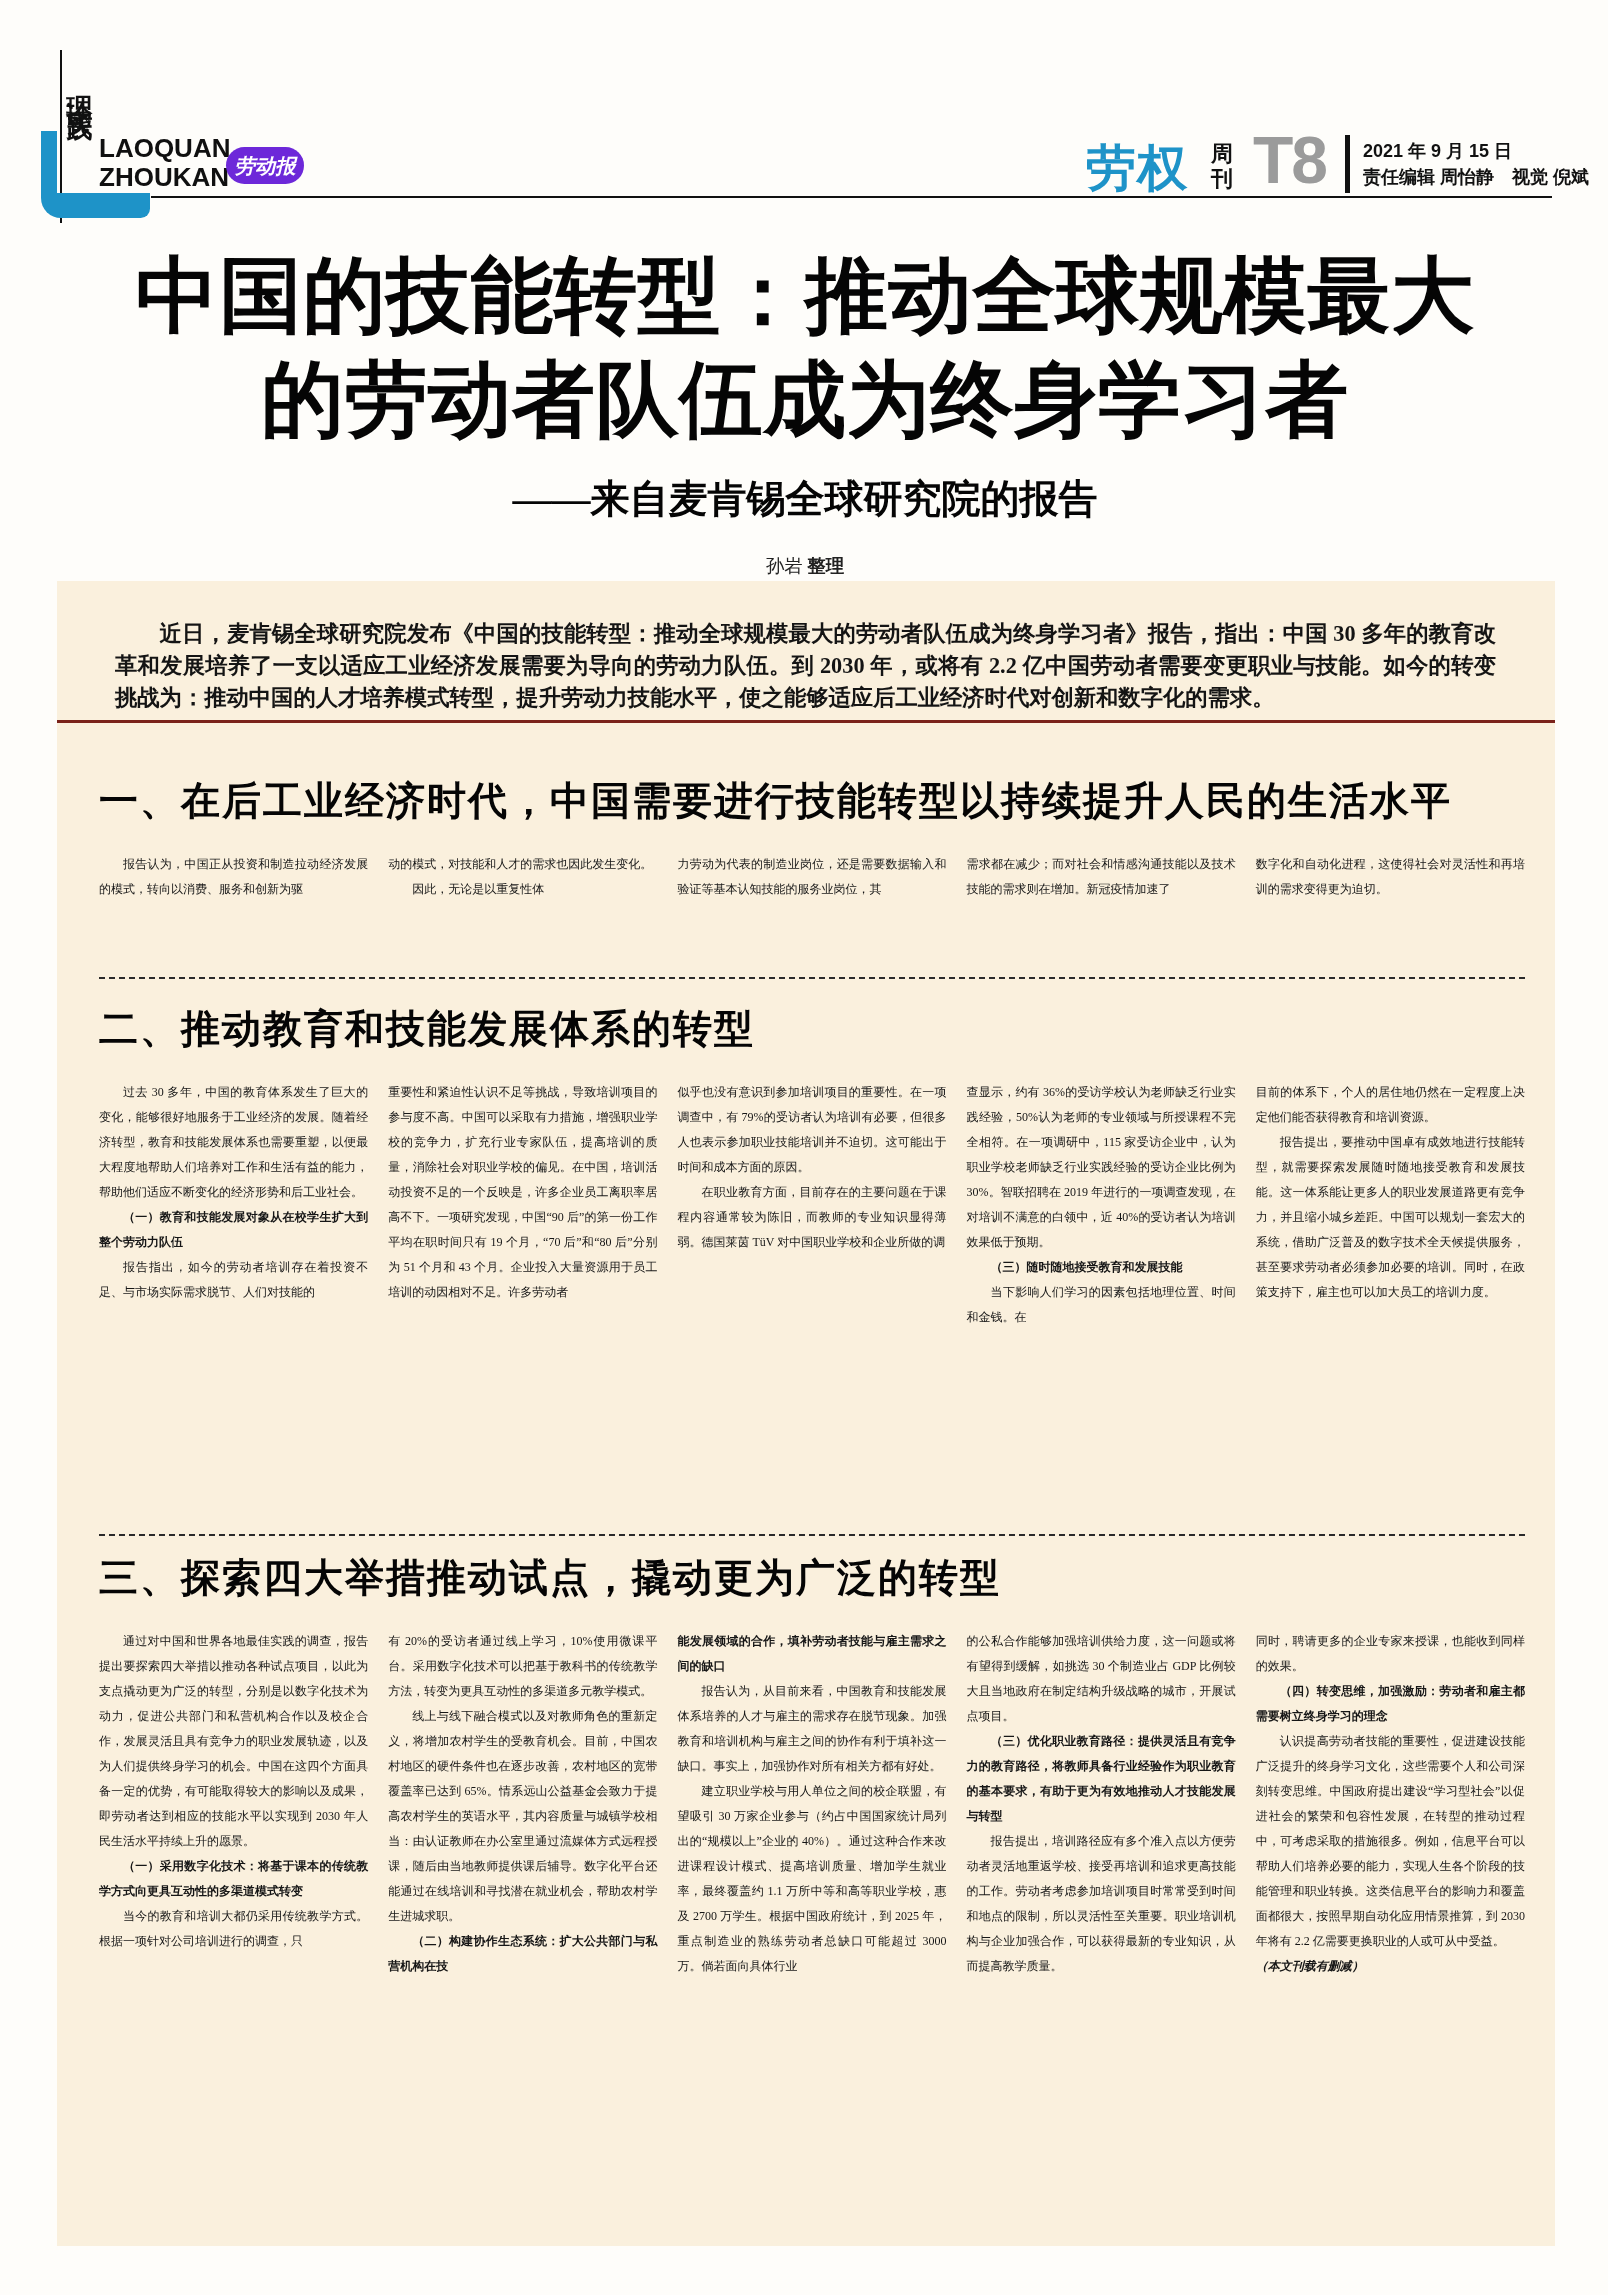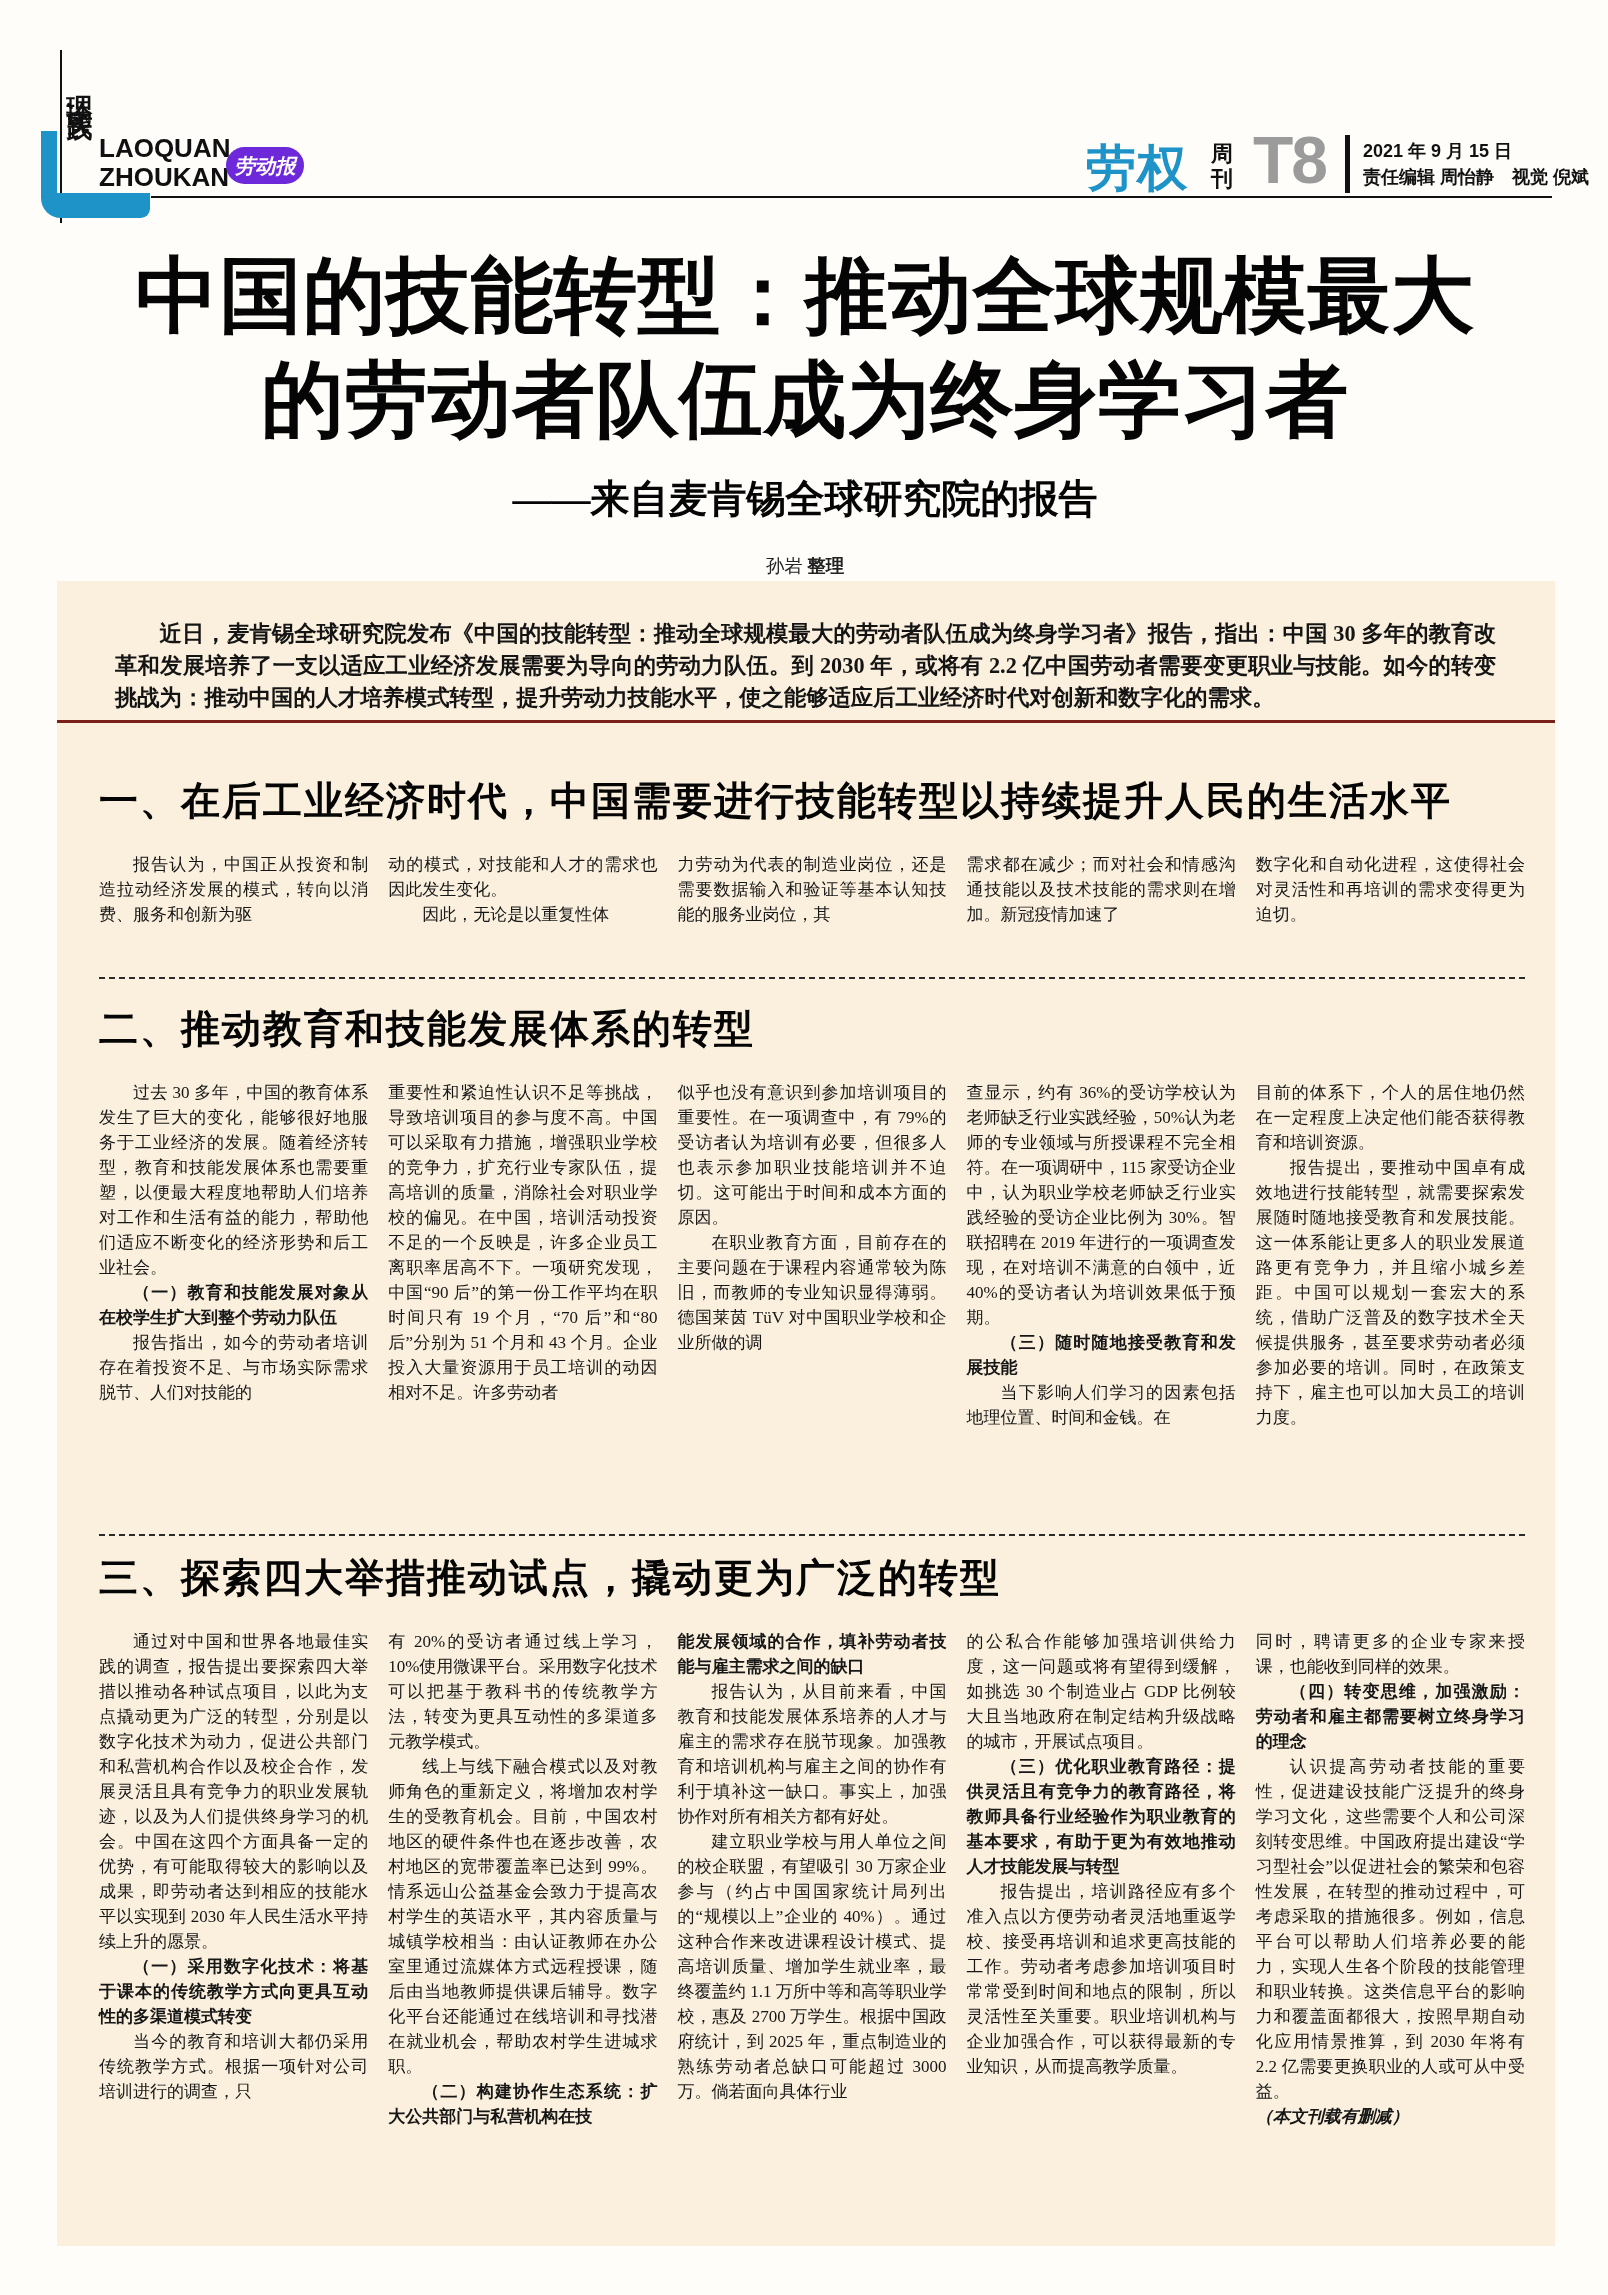--- a/index.html
+++ b/index.html
@@ -43,21 +43,21 @@
   .lead{position:absolute;left:99px;top:602px;width:1413px;
         font-size:22.3px;line-height:32px;font-weight:700;text-align:justify;color:#141414;}
   .lead p{margin:16px;text-indent:2em;}
   .maroon-line{position:absolute;left:57px;top:720px;width:1498px;height:3.3px;background:#7a221a;}
   
   .section{position:absolute;left:99px;width:1426px;}
   .sec-head{font-family:"Liberation Serif",serif;font-weight:900;font-size:39px;
             letter-spacing:2px;color:#050505;margin:0;}
   .cols{display:flex;gap:20px;margin-top:24px;}
   .col{flex:1 1 0;min-width:0;}
-  .col p{margin:0;font-size:17px;line-height:25px;text-align:justify;color:#161616;
+  .col p{margin:0;font-size:12px;line-height:25px;text-align:justify;color:#161616;
          font-family:"Liberation Serif",serif;}
   .b-p{text-indent:2em;}
   .b-c{text-indent:0;}
   .b-s{font-family:"Liberation Sans",sans-serif;font-weight:700;text-indent:2em;}
   .b-sc{font-family:"Liberation Sans",sans-serif;font-weight:700;text-indent:0;}
   .b-n{text-align:right;font-style:italic;font-weight:700;}
   .dash-sep{position:absolute;left:99px;width:1426px;border-top:2.6px dashed #2a2a2a;height:0;}
   #sec1{top:774px;}
   #dash1{top:977px;}
   #sec2{top:1002px;}
@@ -163,21 +163,21 @@
   <div class="section" id="sec3">
     <h2 class="sec-head">三、探索四大举措推动试点，撬动更为广泛的转型</h2>
     <div class="cols">
         <div class="col">
           <p class="b-p">通过对中国和世界各地最佳实践的调查，报告提出要探索四大举措以推动各种试点项目，以此为支点撬动更为广泛的转型，分别是以数字化技术为动力，促进公共部门和私营机构合作以及校企合作，发展灵活且具有竞争力的职业发展轨迹，以及为人们提供终身学习的机会。中国在这四个方面具备一定的优势，有可能取得较大的影响以及成果，即劳动者达到相应的技能水平以实现到 2030 年人民生活水平持续上升的愿景。</p>
           <p class="b-s">（一）采用数字化技术：将基于课本的传统教学方式向更具互动性的多渠道模式转变</p>
           <p class="b-p">当今的教育和培训大都仍采用传统教学方式。根据一项针对公司培训进行的调查，只</p>
         </div>
         <div class="col">
           <p class="b-c">有 20%的受访者通过线上学习，10%使用微课平台。采用数字化技术可以把基于教科书的传统教学方法，转变为更具互动性的多渠道多元教学模式。</p>
-          <p class="b-p">线上与线下融合模式以及对教师角色的重新定义，将增加农村学生的受教育机会。目前，中国农村地区的硬件条件也在逐步改善，农村地区的宽带覆盖率已达到 99%。情系远山公益基金会致力于提高农村学生的英语水平，其内容质量与城镇学校相当：由认证教师在办公室里通过流媒体方式远程授课，随后由当地教师提供课后辅导。数字化平台还能通过在线培训和寻找潜在就业机会，帮助农村学生进城求职。</p>
+          <p class="b-p">线上与线下融合模式以及对教师角色的重新定义，将增加农村学生的受教育机会。目前，中国农村地区的硬件条件也在逐步改善，农村地区的宽带覆盖率已达到 65%。情系远山公益基金会致力于提高农村学生的英语水平，其内容质量与城镇学校相当：由认证教师在办公室里通过流媒体方式远程授课，随后由当地教师提供课后辅导。数字化平台还能通过在线培训和寻找潜在就业机会，帮助农村学生进城求职。</p>
           <p class="b-s">（二）构建协作生态系统：扩大公共部门与私营机构在技</p>
         </div>
         <div class="col">
           <p class="b-sc">能发展领域的合作，填补劳动者技能与雇主需求之间的缺口</p>
           <p class="b-p">报告认为，从目前来看，中国教育和技能发展体系培养的人才与雇主的需求存在脱节现象。加强教育和培训机构与雇主之间的协作有利于填补这一缺口。事实上，加强协作对所有相关方都有好处。</p>
           <p class="b-p">建立职业学校与用人单位之间的校企联盟，有望吸引 30 万家企业参与（约占中国国家统计局列出的“规模以上”企业的 40%）。通过这种合作来改进课程设计模式、提高培训质量、增加学生就业率，最终覆盖约 1.1 万所中等和高等职业学校，惠及 2700 万学生。根据中国政府统计，到 2025 年，重点制造业的熟练劳动者总缺口可能超过 3000 万。倘若面向具体行业</p>
         </div>
         <div class="col">
           <p class="b-c">的公私合作能够加强培训供给力度，这一问题或将有望得到缓解，如挑选 30 个制造业占 GDP 比例较大且当地政府在制定结构升级战略的城市，开展试点项目。</p>
           <p class="b-s">（三）优化职业教育路径：提供灵活且有竞争力的教育路径，将教师具备行业经验作为职业教育的基本要求，有助于更为有效地推动人才技能发展与转型</p>

